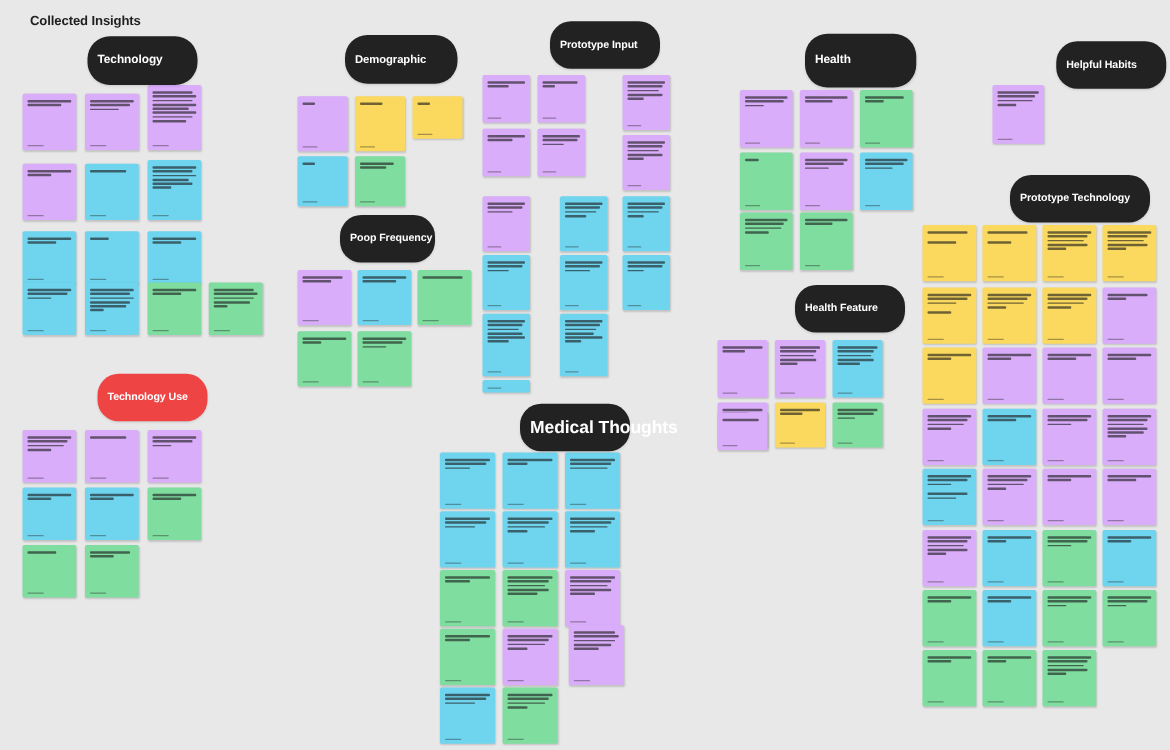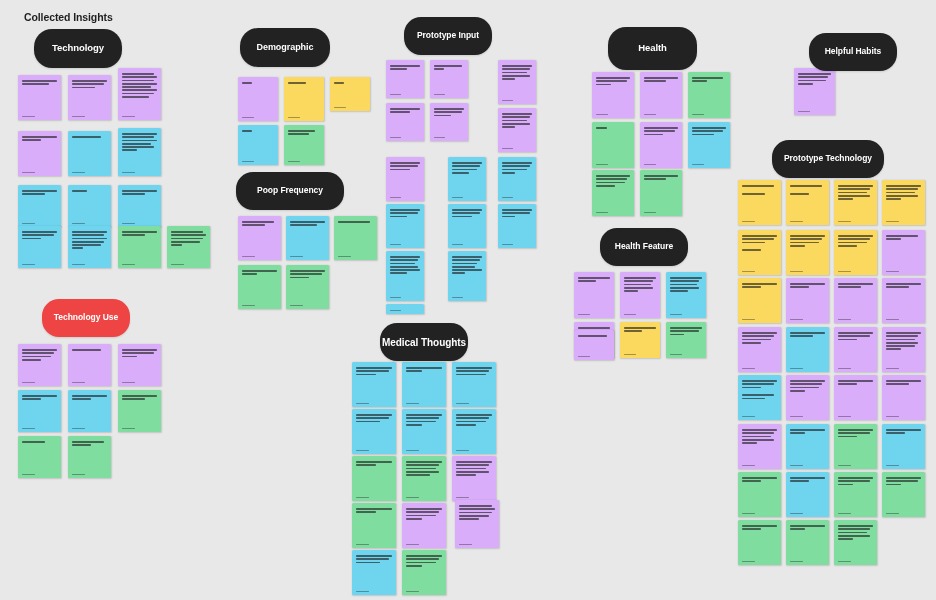--- a/index.html
+++ b/index.html
@@ -30,31 +30,31 @@
     letter-spacing: -0.1px;
     color: #1f1f1f;
     white-space: nowrap;
   }
 
   
   .pill {
     position: absolute;
     display: flex;
     align-items: center;
-    justify-content: center;
     background: #222222;
     border-radius: 14px;
     color: #ffffff;
     font-weight: 700;
     letter-spacing: -0.05px;
     text-align: center;
     line-height: 1.1;
     padding: 0 8px;
     white-space: nowrap;
     box-shadow: 0 1px 2px rgba(0,0,0,0.12);
+    margin-left: 36px;
   }
 
   
   .note {
     position: absolute;
     border-radius: 1.5px;
     overflow: hidden;
     box-shadow: 0.6px 0.9px 1.6px rgba(0,0,0,0.16);
     padding: 4px 4px 3px 4px;
     display: flex;
@@ -958,24 +958,24 @@
   <div id="pills-layer">
       <div class="pill" style="left: 34px; top: 29px; width: 88px; height: 39px; font-size: 9.5px; border-radius: 18px; background: rgb(34, 34, 34); color: rgb(255, 255, 255);">
         <span>Technology</span>
       </div>
       <div class="pill" style="left: 42px; top: 299px; width: 88px; height: 38px; font-size: 8.5px; border-radius: 17px; background: #ef4444; color: rgb(255, 255, 255);">
         <span>Technology Use</span>
       </div>
       <div class="pill" style="left: 240px; top: 28px; width: 90px; height: 39px; font-size: 9px; border-radius: 18px; background: rgb(34, 34, 34); color: rgb(255, 255, 255);">
         <span>Demographic</span>
       </div>
-      <div class="pill" style="left: 236px; top: 172px; width: 108px; height: 38px; font-size: 8.5px; border-radius: 17px; background: rgb(34, 34, 34); color: rgb(255, 255, 255);">
+      <div class="pill" style="left: 236px; top: 172px; width: 76px; height: 38px; font-size: 8.5px; border-radius: 17px; background: rgb(34, 34, 34); color: rgb(255, 255, 255);">
         <span>Poop Frequency</span>
       </div>
-      <div class="pill" style="left: 380px; top: 323px; width: 88px; height: 38px; font-size: 10px; border-radius: 17px; background: rgb(34, 34, 34); color: rgb(255, 255, 255);">
+      <div class="pill" style="left: 380px; top: 323px; width: 88px; height: 38px; font-size: 14px; border-radius: 17px; background: rgb(34, 34, 34); color: rgb(255, 255, 255);">
         <span>Medical Thoughts</span>
       </div>
       <div class="pill" style="left: 404px; top: 17px; width: 88px; height: 38px; font-size: 8.5px; border-radius: 17px; background: rgb(34, 34, 34); color: rgb(255, 255, 255);">
         <span>Prototype Input</span>
       </div>
       <div class="pill" style="left: 608px; top: 27px; width: 89px; height: 43px; font-size: 9.5px; border-radius: 18px; background: rgb(34, 34, 34); color: rgb(255, 255, 255);">
         <span>Health</span>
       </div>
       <div class="pill" style="left: 600px; top: 228px; width: 88px; height: 38px; font-size: 8.5px; border-radius: 17px; background: rgb(34, 34, 34); color: rgb(255, 255, 255);">
         <span>Health Feature</span>

